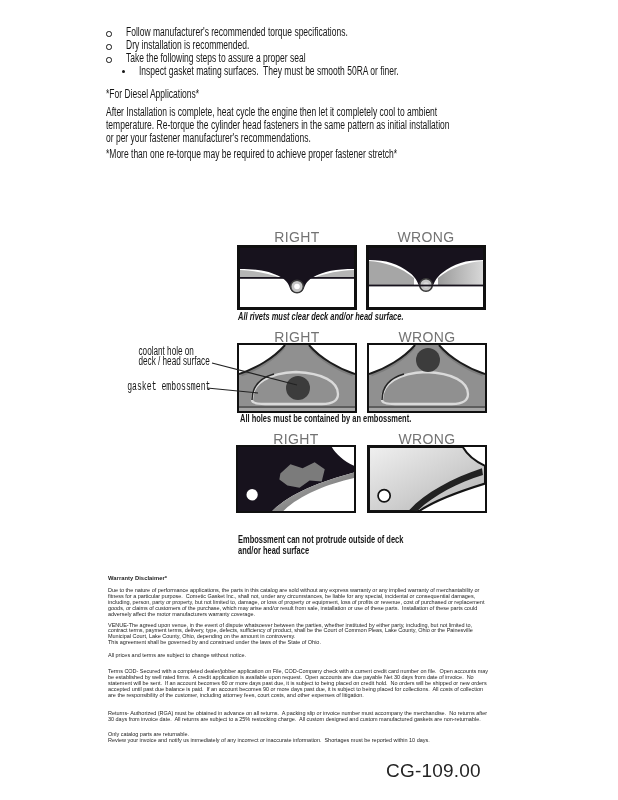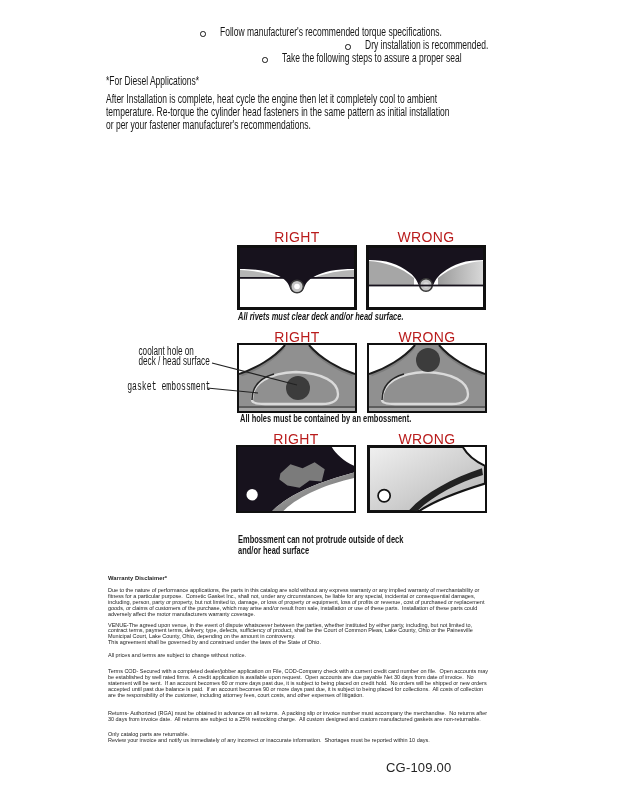--- a/index.html
+++ b/index.html
@@ -8,70 +8,77 @@
   .abs{position:absolute;}
   
   .c56{display:inline-block;white-space:pre;transform:scaleX(0.56);transform-origin:0 0;}
   .c68{display:inline-block;white-space:pre;transform:scaleX(0.68);transform-origin:0 0;}
   .c68r{display:inline-block;white-space:pre;transform:scaleX(0.68);transform-origin:100% 0;}
 
   .content-top{position:absolute;left:106px;top:23px;width:440px;}
   .doc-title{font-size:14px;font-weight:bold;margin-left:7px;border-bottom:1.8px solid #101010;
              padding-bottom:2px;letter-spacing:.2px;}
   .bullets{margin-top:3px;}
-  .b-row{display:flex;gap:14px;line-height:13px;justify-content:flex-end;}
+  .b-row{display:flex;gap:14px;line-height:13px;}
   .b-row.sub{margin-left:16px;}
   .ob-icon{flex:none;width:3.5px;height:3.5px;border:1px solid #161616;border-radius:50%;margin-top:5px;}
   .sb-icon{flex:none;width:3.4px;height:3.4px;background:#161616;border-radius:50%;margin-top:5px;}
   .b-text{font-size:12.5px;line-height:13px;}
   .sec-head{margin-top:9px;font-size:12.5px;font-weight:normal;line-height:15px;}
   .para{margin-top:4px;font-size:12.5px;line-height:12.8px;}
   .para.gap{}
 
-  .diag-label{position:absolute;width:120px;text-align:center;font-size:14px;letter-spacing:.4px;color:#b91c1c;}
+  .diag-label{position:absolute;width:120px;text-align:center;font-size:14px;letter-spacing:.4px;color:#737373;}
   .diag-box{position:absolute;width:120px;box-sizing:border-box;background:#fff;}
   .diag-box svg{display:block;width:100%;height:100%;}
   .bd3{border:3px solid #101010;height:65px;}
   .bd2{border:2px solid #101010;height:70px;}
   .bd25{border:2.5px solid #101010;height:68px;}
   .diag-caption{position:absolute;font-size:11px;font-weight:bold;line-height:11px;}
   .ptr-label{position:absolute;text-align:left;font-size:12px;line-height:10px;}
   .ptr-lines{position:absolute;left:200px;top:340px;pointer-events:none;}
 
   .warranty{position:absolute;left:108px;top:575px;width:414px;color:#1d1d1d;}
   .w-head{font-size:5.8px;font-weight:bold;line-height:6px;letter-spacing:.05px;}
   .w-para{font-size:5.5px;line-height:5.9px;white-space:pre;letter-spacing:-0.02px;}
-  .doc-code{position:absolute;left:386px;top:760px;font-size:13px;color:#242424;letter-spacing:.2px;}
+  .doc-code{position:absolute;left:386px;top:760px;font-size:19px;color:#242424;letter-spacing:.2px;}
 </style>
 </head>
 <body>
 
 <div class="content-top">
   <div class="bullets">
     <div class="b-row">
       <span class="ob-icon"></span>
       <span class="b-text c68">Follow manufacturer's recommended torque specifications.</span>
     </div>
     <div class="b-row">
       <span class="ob-icon"></span>
       <span class="b-text c68">Dry installation is recommended.</span>
     </div>
     <div class="b-row">
       <span class="ob-icon"></span>
       <span class="b-text c68">Take the following steps to assure a proper seal</span>
     </div>
+    <div class="b-row sub">
+      <span class="sb-icon"></span>
+      <span class="b-text c68">Inspect gasket mating surfaces.  They must be smooth 50RA or finer.</span>
+    </div>
   </div>
 
   <div class="sec-head">
     <span class="c68">*For Diesel Applications*</span>
   </div>
   <div class="para gap">
     <span class="c68">After Installation is complete, heat cycle the engine then let it completely cool to ambient
 temperature. Re-torque the cylinder head fasteners in the same pattern as initial installation
 or per your fastener manufacturer's recommendations.</span>
+  </div>
+  <div class="para gap">
+    <span class="c68">*More than one re-torque may be required to achieve proper fastener stretch*</span>
   </div>
 </div>
 
 <div class="diag-label abs" style="left:237px;top:229px;">RIGHT</div>
 <div class="diag-label abs" style="left:366px;top:229px;">WRONG</div>
 
 <div class="diag-box bd3" style="left:237px;top:245px;">
   <svg viewBox="0 0 114 59" preserveAspectRatio="none">
     <rect width="114" height="59" fill="#ffffff"></rect>
     <path d="M0,22 C14,22.5 28,25 41,30 L0,30 Z" fill="#b5b5b5"></path>

